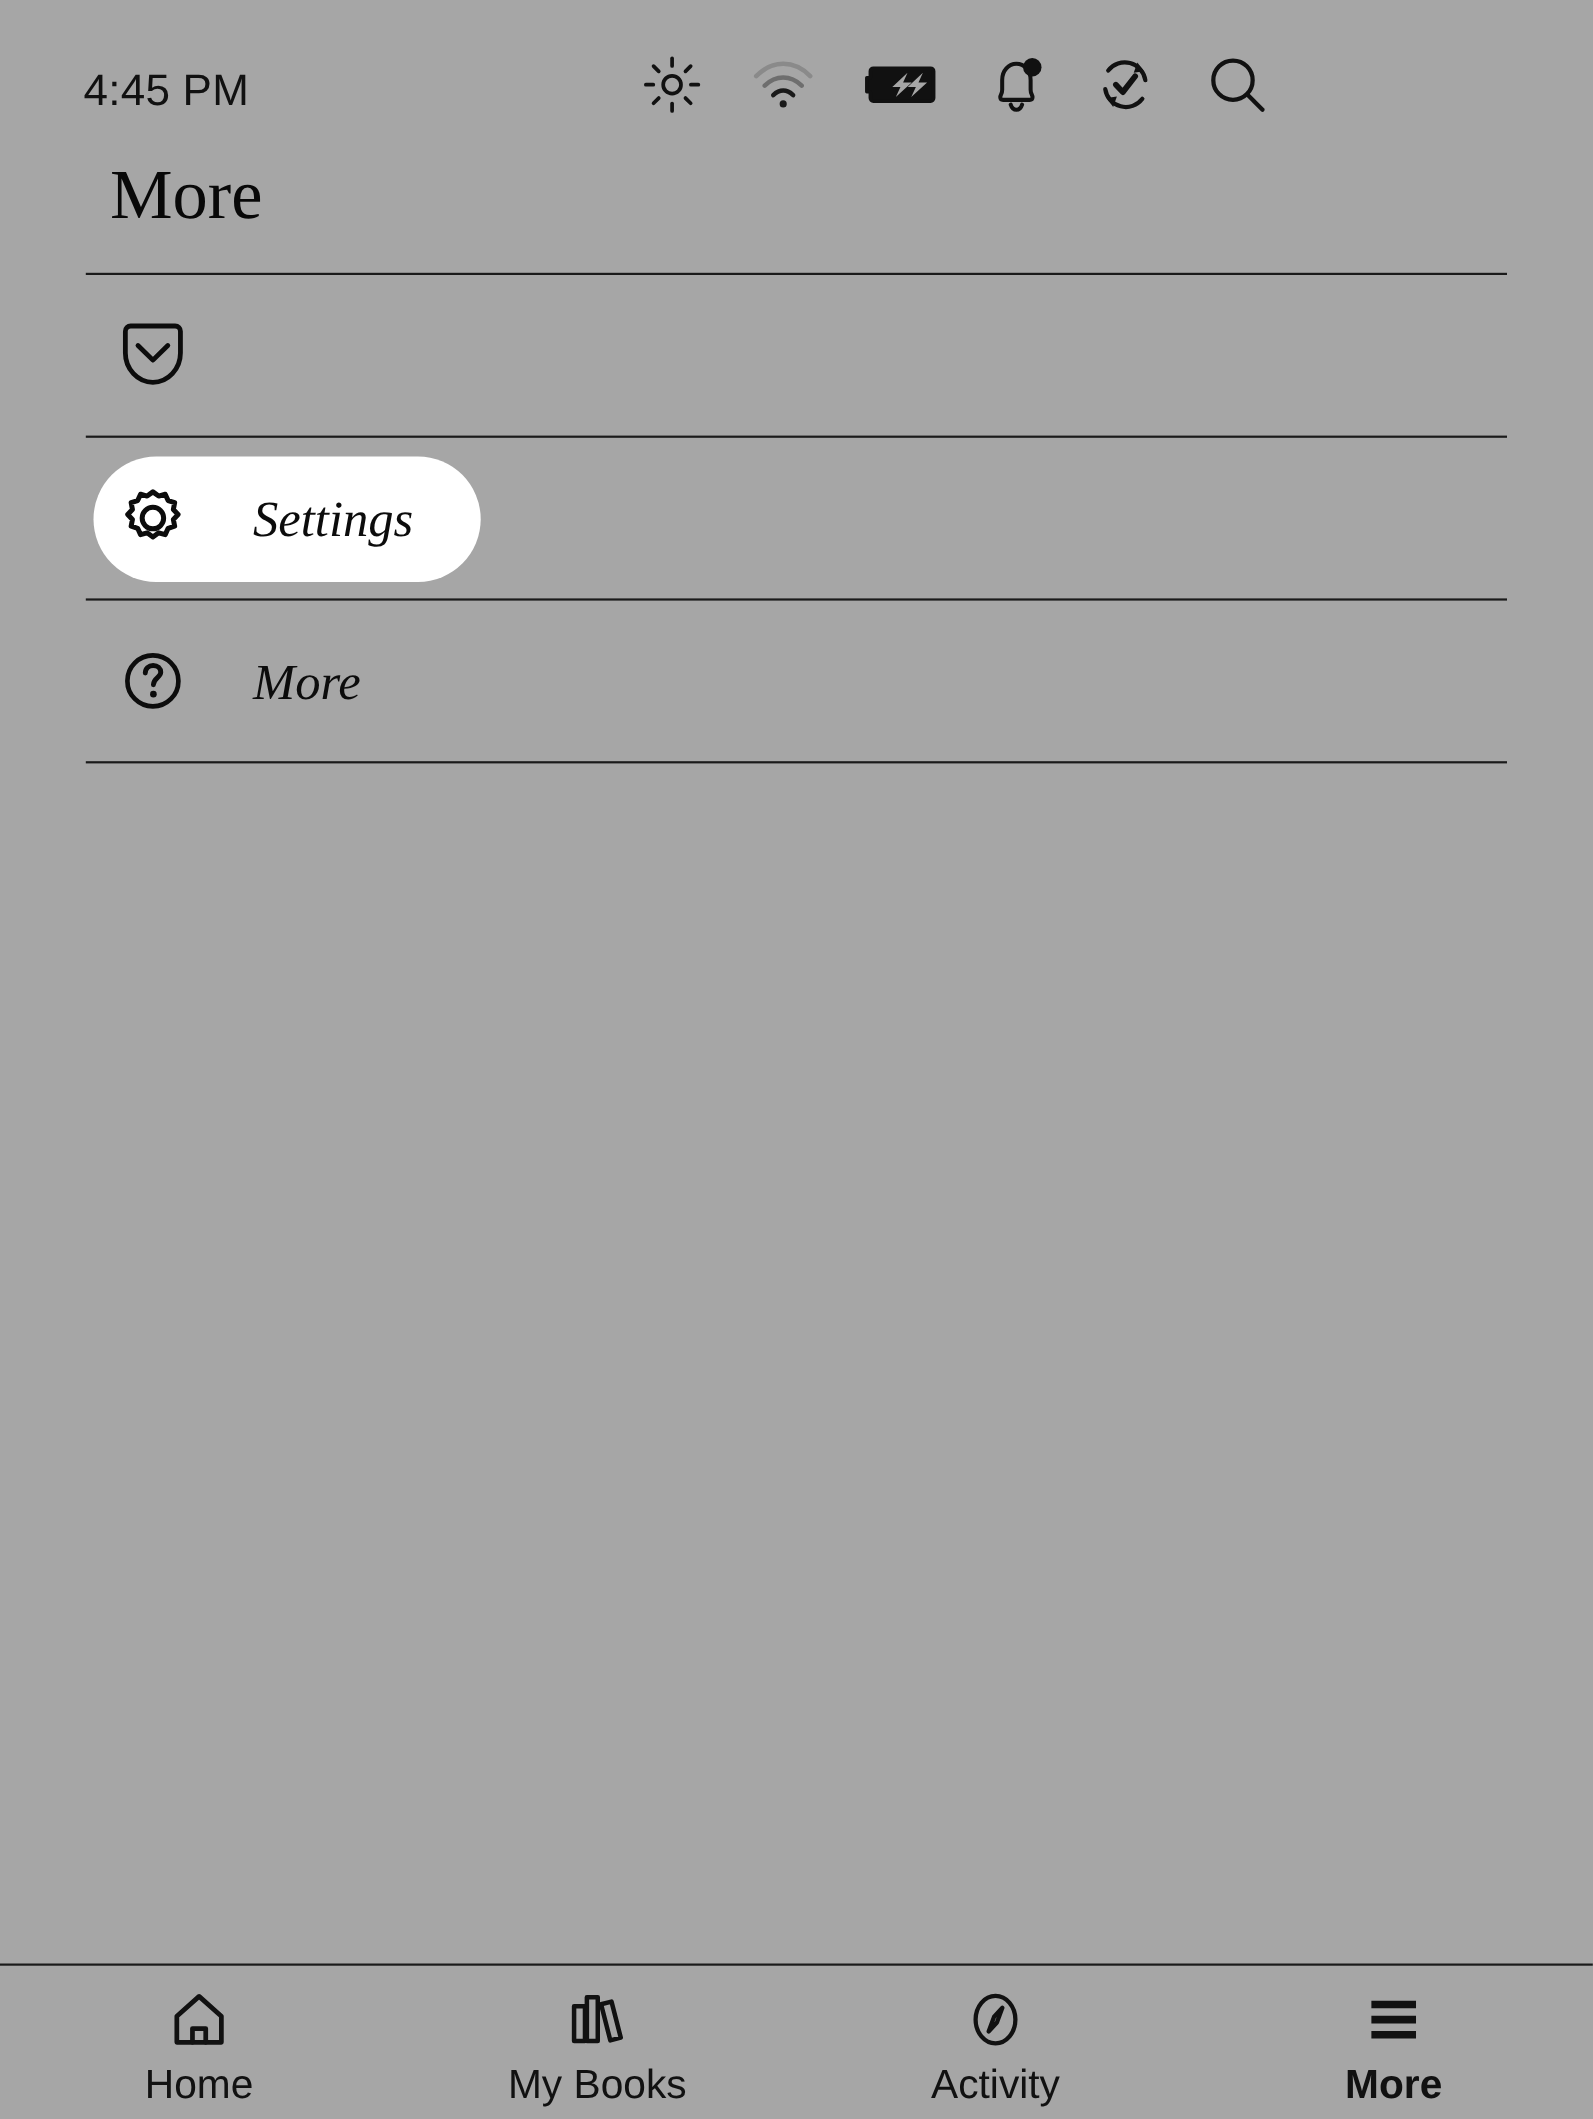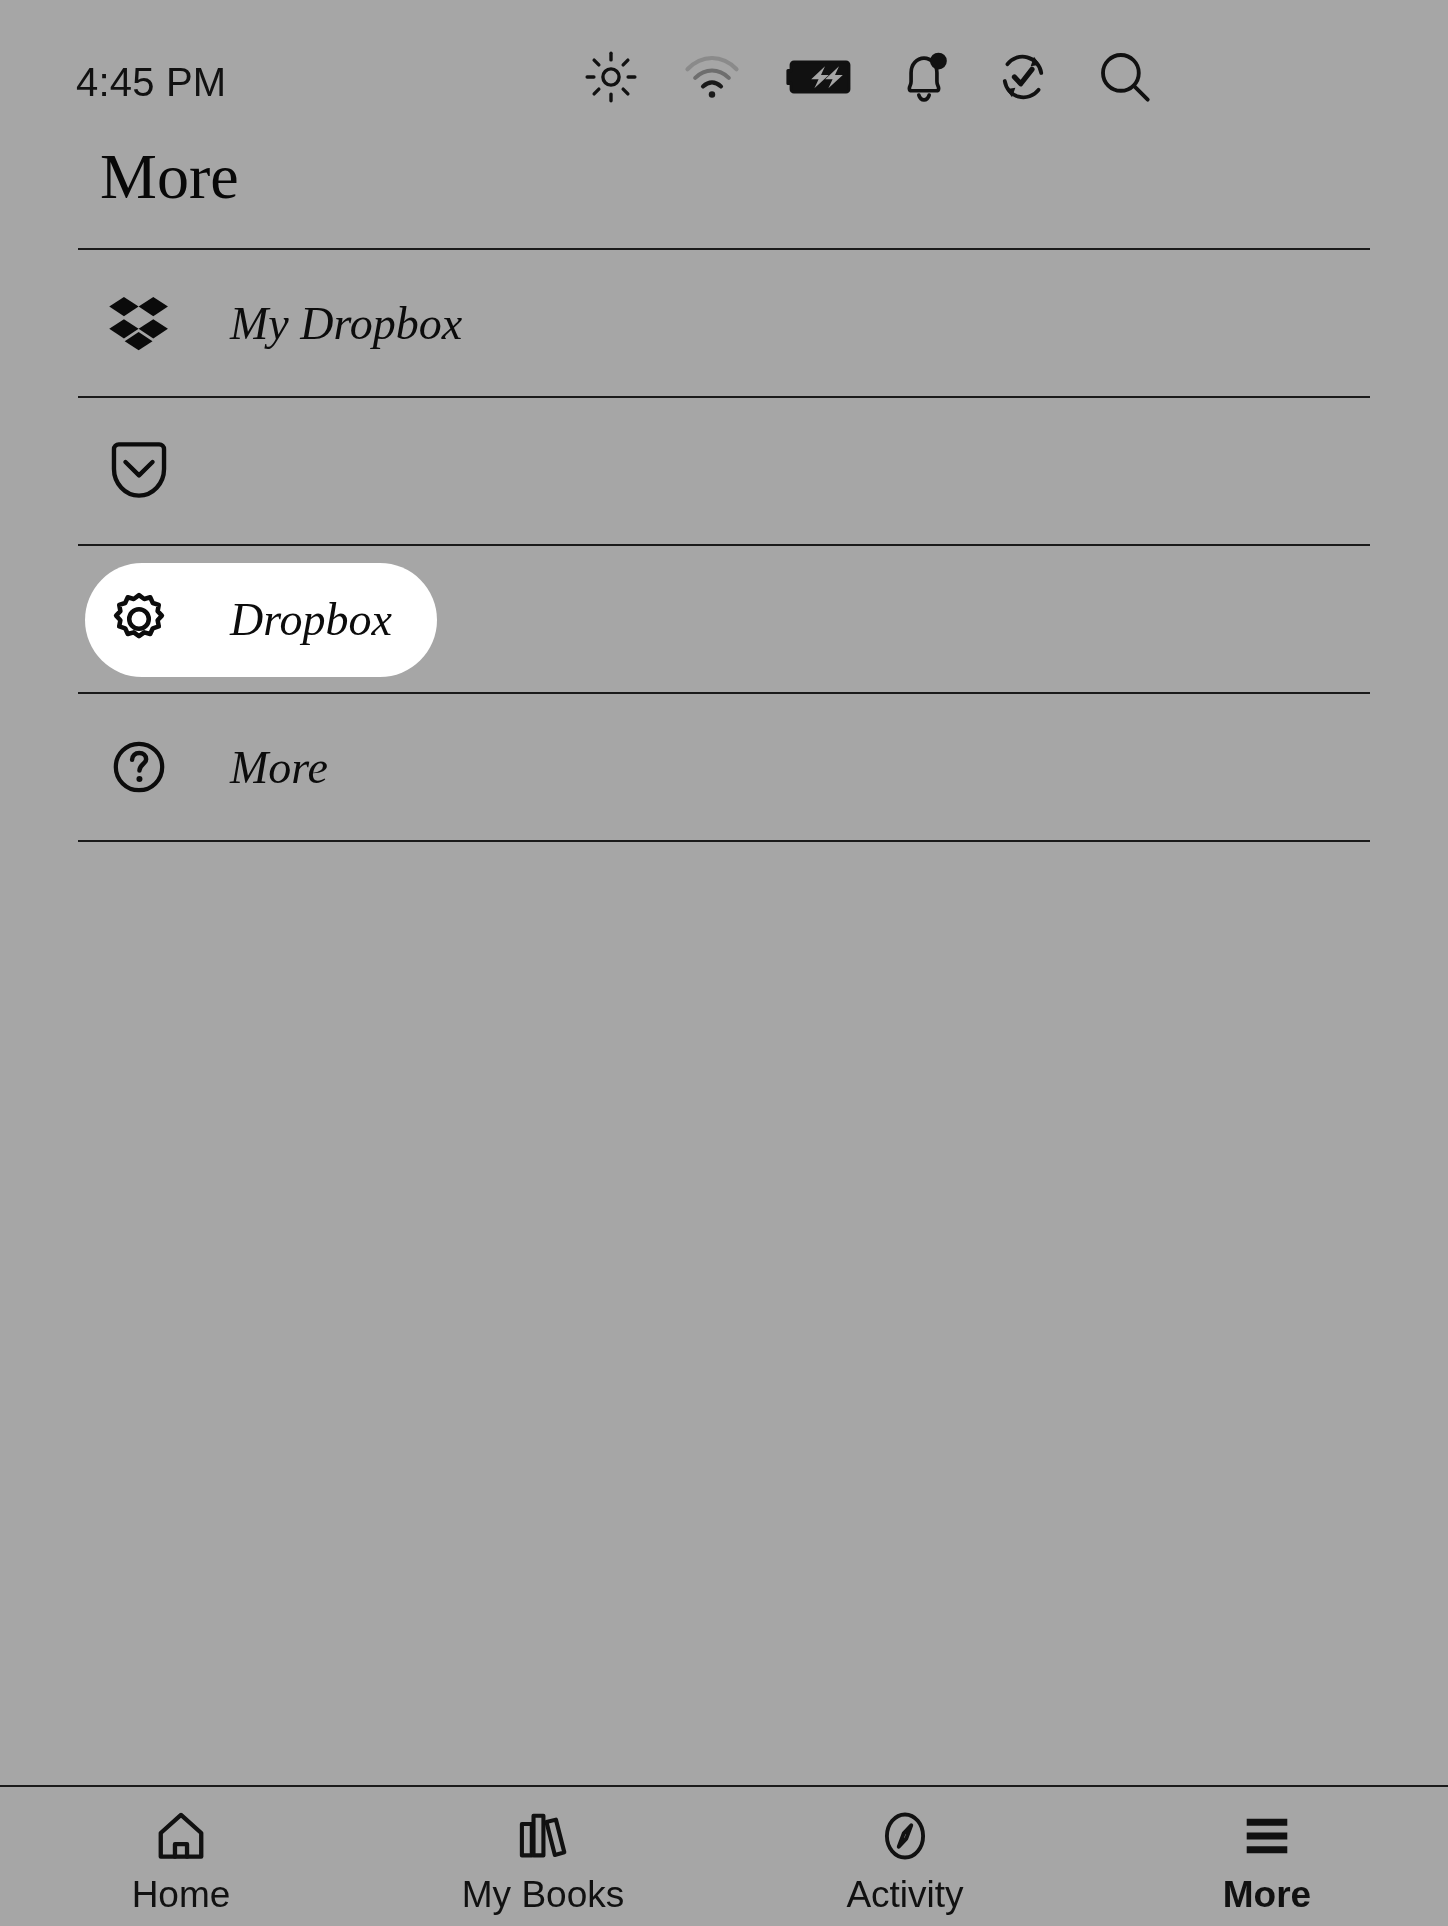--- a/index.html
+++ b/index.html
@@ -151,52 +151,40 @@
       </svg>
     </span>
 
   </div>
 </div>
 
 <div class="page-title">More</div>
 
 <div class="list">
 
-  <div class="row">
-    <span class="row-icon">
-      <svg width="62" height="56" viewBox="0 0 32 29" fill="#0b0b0b">
-        <path d="M8.2 1.0 L0.6 6.0 L8.2 11.0 L15.8 6.0 Z"></path>
-        <path d="M23.4 1.0 L15.8 6.0 L23.4 11.0 L31.0 6.0 Z"></path>
-        <path d="M8.2 12.5 L0.6 17.5 L8.2 22.5 L15.8 17.5 Z"></path>
-        <path d="M23.4 12.5 L15.8 17.5 L23.4 22.5 L31.0 17.5 Z"></path>
-        <path d="M15.8 19.2 L8.6 23.9 L15.8 28.6 L23.0 23.9 Z"></path>
-      </svg>
-    </span>
-    <span class="row-label">My Dropbox</span>
-  </div>
 
   <div class="row">
     <span class="row-icon">
       <svg width="60" height="62" viewBox="0 0 26 27" fill="none" stroke="#0c0c0c" stroke-width="1.9" stroke-linecap="round" stroke-linejoin="round">
         <path d="M2.1 4.0 A2.1 2.1 0 0 1 4.2 1.9 H21.8 A2.1 2.1 0 0 1 23.9 4.0 V12.6 C 23.9 18.9, 19.0 24.2, 13.0 24.2 C 7.0 24.2, 2.1 18.9, 2.1 12.6 Z"></path>
         <path d="M7.1 9.6 L13.0 15.4 L18.9 9.6"></path>
       </svg>
     </span>
   </div>
 
 
   <div class="row">
     <span class="row-highlight"></span>
     <span class="row-icon">
       <svg width="62" height="62" viewBox="0 0 26 26" fill="none" stroke="#0c0c0c" stroke-width="1.9" stroke-linejoin="round" stroke-linecap="round">
         <path d="M13 3.0 l2.2 1.6 2.5 -0.7 1.1 2.4 2.5 0.8 -0.5 2.6 1.8 1.9 -1.8 1.9 0.5 2.6 -2.5 0.8 -1.1 2.4 -2.5 -0.7 -2.2 1.6 -2.2 -1.6 -2.5 0.7 -1.1 -2.4 -2.5 -0.8 0.5 -2.6 -1.8 -1.9 1.8 -1.9 -0.5 -2.6 2.5 -0.8 1.1 -2.4 2.5 0.7 Z"></path>
         <circle cx="13" cy="13.0" r="4.1"></circle>
       </svg>
     </span>
-    <span class="row-label">Dropbox</span>
+    <span class="row-label">Settings</span>
   </div>
 
   <div class="row">
     <span class="row-icon">
       <svg width="58" height="58" viewBox="0 0 26 26" fill="none" stroke="#0c0c0c" stroke-width="1.9">
         <circle cx="13" cy="13" r="10.4"></circle>
         <path d="M9.9 9.8 C 9.9 7.9, 11.3 6.7, 13.1 6.7 C 14.9 6.7, 16.2 7.9, 16.2 9.5 C 16.2 11.6, 13.2 11.8, 13.2 14.6" stroke-width="2.0" stroke-linecap="round" fill="none"></path>
         <circle cx="13.2" cy="18.4" r="1.35" fill="#0c0c0c" stroke="none"></circle>
       </svg>
     </span>

